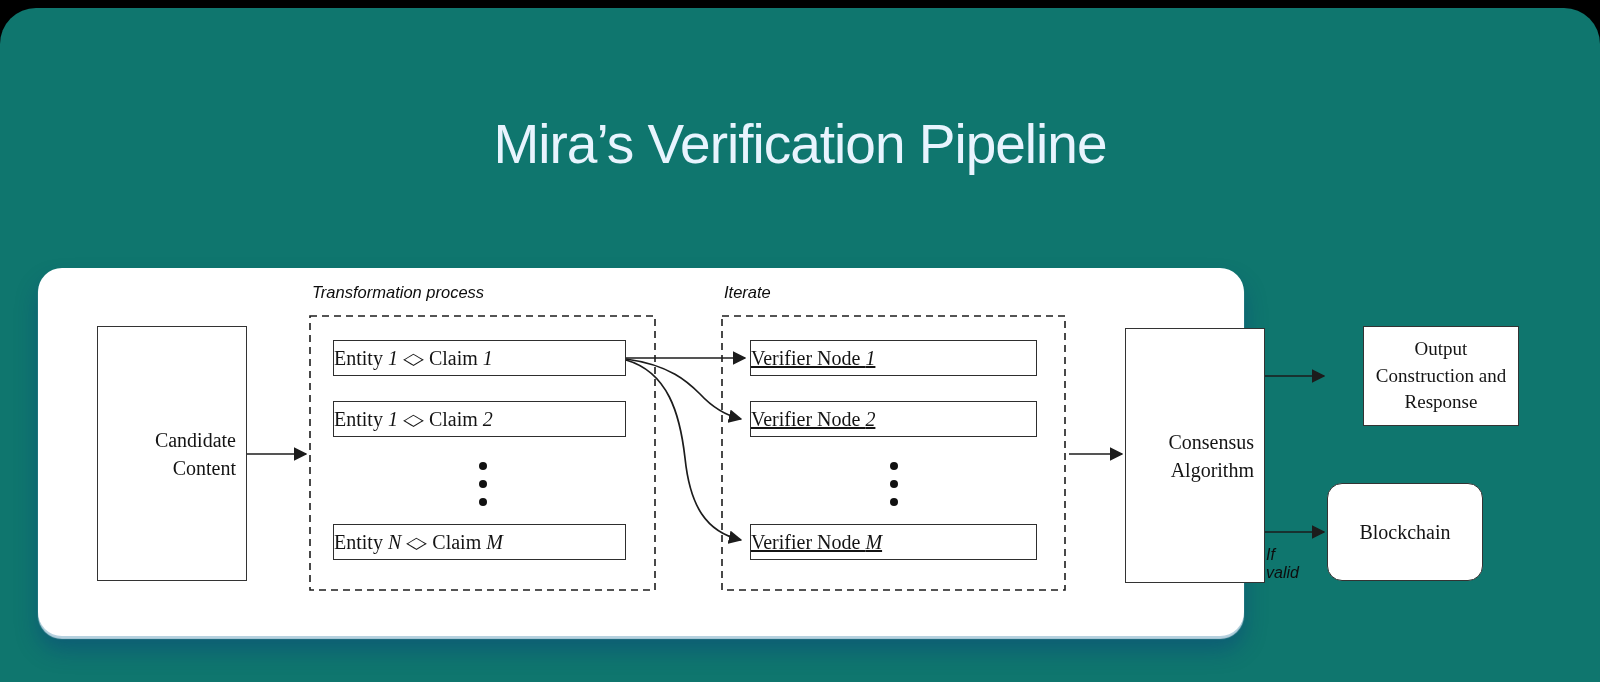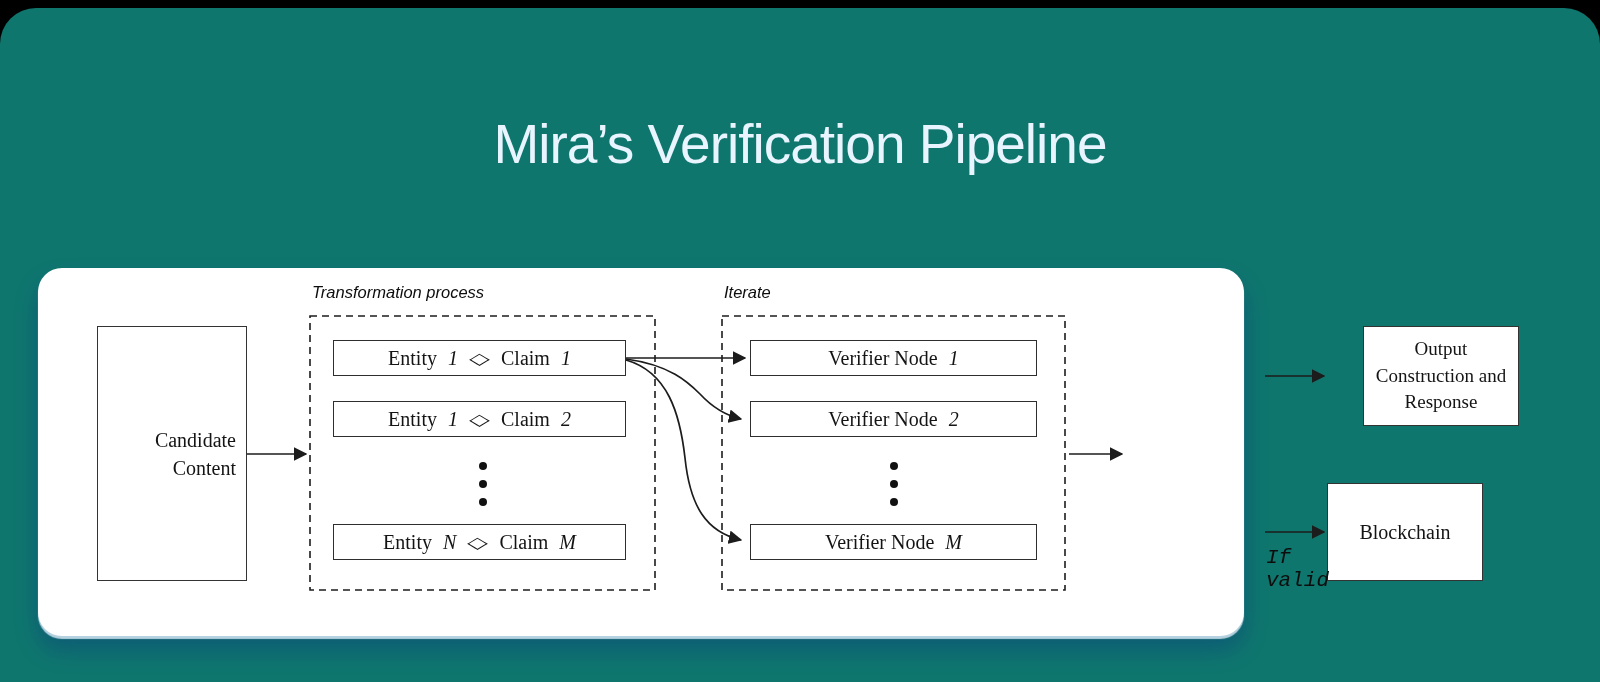--- a/index.html
+++ b/index.html
@@ -15,36 +15,36 @@
   .panel *, .panel{box-sizing:border-box;}
 
   .diag-box{position:absolute;display:flex;align-items:center;justify-content:center;
             border:1.5px solid #333;background:#fff;text-align:center;
             font-family:"Liberation Serif","DejaVu Serif",serif;color:#141414;}
   .big-box{font-size:20px;line-height:1.4;padding:0 10px;text-align:right;}
 
   .candidate{left:59px;top:58px;width:150px;height:255px;}
   .consensus{left:1087px;top:60px;width:140px;height:255px;}
   .output{left:1289px;top:58px;width:156px;height:100px;font-size:19px;line-height:1.4;margin-left:36px;}
-  .blockchain{left:1289px;top:215px;width:156px;height:98px;font-size:20px;}
+  .blockchain{left:1289px;top:215px;width:156px;height:98px;font-size:20px;border-radius:15px;}
 
   .col-label{position:absolute;font-style:italic;font-weight:500;font-size:16.5px;color:#0d0d0d;}
   .label-trans{left:274px;top:15px;}
   .label-iter{left:686px;top:15px;text-align:center;}
   .if-valid{position:absolute;left:1228px;top:278px;font-style:italic;font-weight:500;
-            font-size:21px;color:#0d0d0d;font-family:Liberation Mono, monospace;}
+            font-size:16px;color:#0d0d0d;}
 
   .rows{position:absolute;}
   .rows-trans{left:272px;top:48px;width:345px;height:274px;}
   .rows-iter{left:684px;top:48px;width:343px;height:274px;}
-  .row-box{position:absolute;height:36px;display:flex;align-items:center;justify-content:center;
+  .row-box{position:absolute;height:36px;display:flex;align-items:center;justify-content:flex-start;
            border:1.5px solid #2e2e2e;background:#fff;white-space:pre;
-           font-family:"Liberation Serif","DejaVu Serif",serif;font-size:20px;color:#141414;gap:6px;}
+           font-family:"Liberation Serif","DejaVu Serif",serif;font-size:20px;color:#141414;}
   .rows-trans .row-box{left:23px;width:293px;}
-  .rows-iter .row-box{left:28px;width:287px;}
+  .rows-iter .row-box{left:28px;width:287px;text-decoration:underline;}
   .rows > :nth-child(1){top:24px;}
   .rows > :nth-child(2){top:85px;}
   .rows > :nth-child(3){top:146px;}
   .rows > :nth-child(4){top:208px;}
   .seg-italic{font-style:italic;}
   .seg-diamond{display:inline-block;transform:scaleX(1.6) scaleY(.95);
                font-family:"DejaVu Sans",sans-serif;font-size:17px;margin:0 9px;}
   .dots-col{position:absolute;left:0;right:0;display:flex;flex-direction:column;
             align-items:center;gap:10px;}
   .dot{width:8px;height:8px;border-radius:50%;background:#111;}
@@ -100,20 +100,21 @@
           <div class="row-box"><span class="seg-roman">Verifier Node </span><span class="seg-italic">1</span></div>
           <div class="row-box"><span class="seg-roman">Verifier Node </span><span class="seg-italic">2</span></div>
           <div class="dots-col">
             <span class="dot"></span>
             <span class="dot"></span>
             <span class="dot"></span>
           </div>
           <div class="row-box"><span class="seg-roman">Verifier Node </span><span class="seg-italic">M</span></div>
         </div>
 
+      <div class="diag-box big-box consensus">Consensus Algorithm</div>
 
       <div class="diag-box output">Output Construction and Response</div>
 
       <div class="diag-box blockchain">Blockchain</div>
 
       <div class="if-valid">If valid</div>
 
     </div>
   </div>
 </div>

